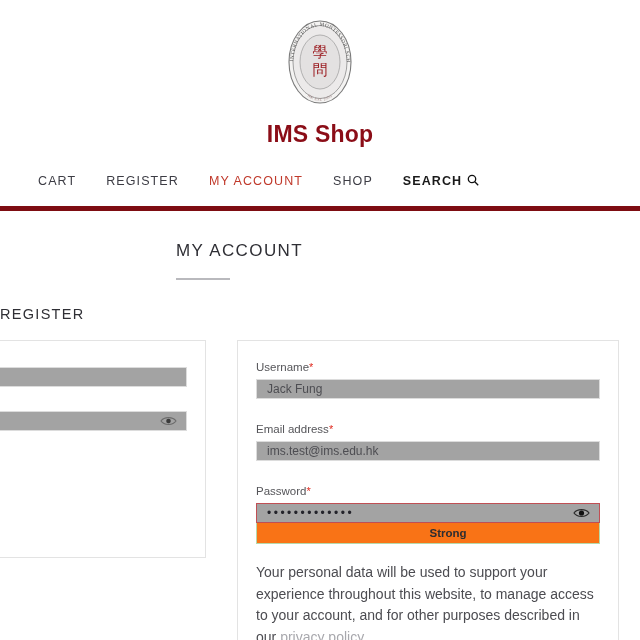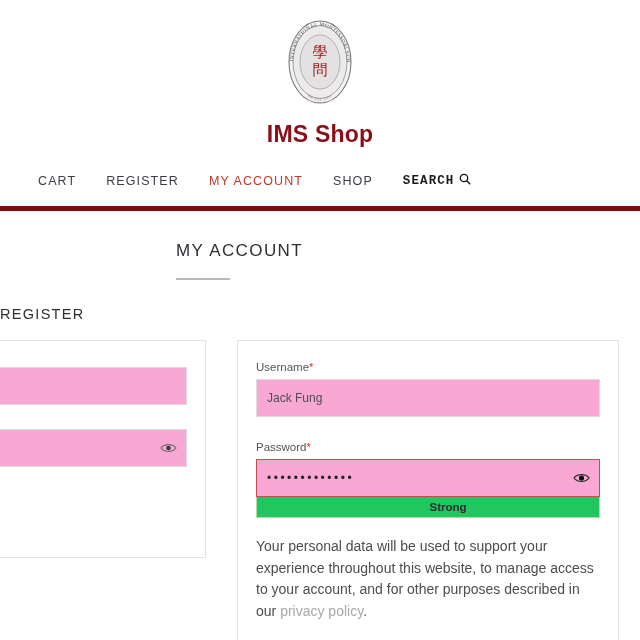--- a/index.html
+++ b/index.html
@@ -58,21 +58,20 @@
     text-decoration: none;
     white-space: nowrap;
   }
   .nav-item.active { color: #c0392b; }
   .nav-item.search {
     font-weight: bold;
     color: #1a1a1a;
     display: inline-flex;
     align-items: center;
     gap: 5px;
-    font-family: Liberation Mono, monospace;
   }
   .nav-rule {
     margin-top: 12px;
     width: 100%;
     height: 5px;
     background: #7e0d12;
   }
 
   
   .page-title-wrap {
@@ -139,23 +138,23 @@
     font-size: 11.5px;
     color: #555559;
     margin-bottom: 6px;
     display: block;
   }
   .req { color: #e02b20; font-size: 11px; }
 
   .input {
     box-sizing: border-box;
     width: 100%;
-    height: 38px;
+    height: 20px;
     border: 1px solid #dcdcdc;
-    background: #f9a8d4;
+    background: #a3a3a3;
     font-size: 12px;
     color: #4a4a4f;
     padding: 0 10px;
     display: flex;
     align-items: center;
     position: relative;
   }
   .input.error { border: 1px solid #c04f54; }
   .input-value { color: #4d4d52; font-size: 12px; }
   .pw-dots {
@@ -168,21 +167,21 @@
     position: absolute;
     right: 9px;
     top: 50%;
     transform: translateY(-50%);
     width: 17px;
     height: 13px;
   }
 
   .strength {
     height: 22px;
-    background: #22c55e;
+    background: #f97316;
     border: 1px solid #b6d9ab;
     border-top: none;
     box-sizing: border-box;
     display: flex;
     align-items: center;
     justify-content: center;
     font-size: 11.5px;
     font-weight: bold;
     color: #2d2d31;
     margin-top: -1px;
@@ -284,20 +283,28 @@
 
       <div class="field">
         <label class="field-label">
           <span>Username</span><span class="req">*</span>
         </label>
         <div class="input">
           <span class="input-value">Jack Fung</span>
         </div>
       </div>
 
+      <div class="field">
+        <label class="field-label">
+          <span>Email address</span><span class="req">*</span>
+        </label>
+        <div class="input">
+          <span class="input-value">ims.test@ims.edu.hk</span>
+        </div>
+      </div>
 
       <div class="field" style="margin-bottom:0;">
         <label class="field-label">
           <span>Password</span><span class="req">*</span>
         </label>
         <div class="input error">
           <span class="pw-dots">•••••••••••••</span>
           <span class="eye">
             <svg width="17" height="13" viewBox="0 0 17 13" xmlns="http://www.w3.org/2000/svg">
               <path d="M1 6.5 C4 2, 13 2, 16 6.5 C13 11, 4 11, 1 6.5 Z" fill="none" stroke="#2b2b2b" stroke-width="1.2"></path>

